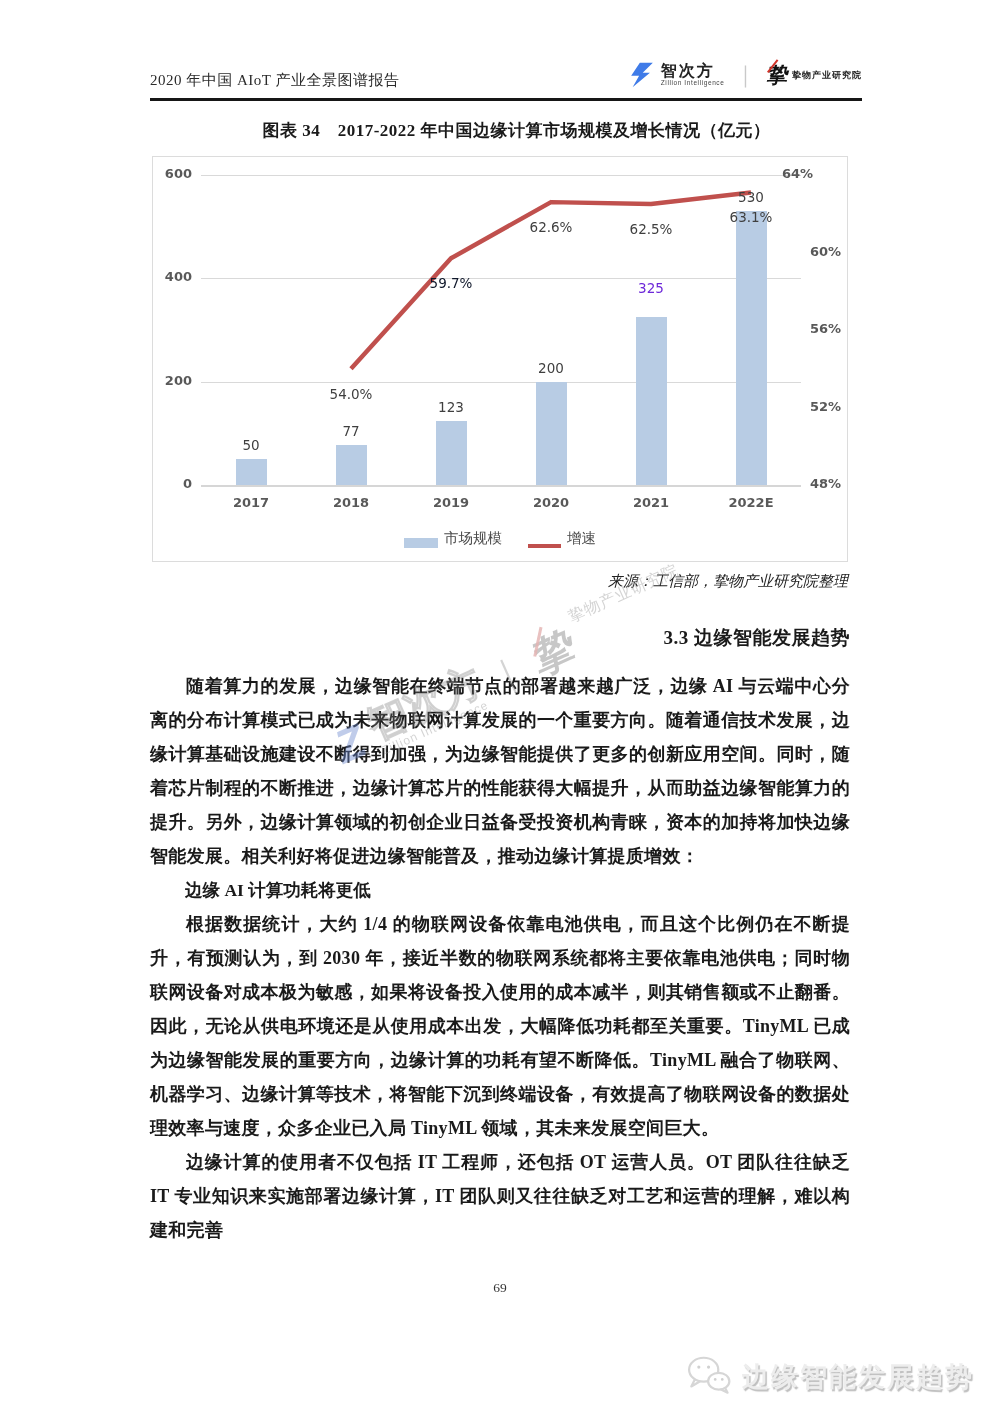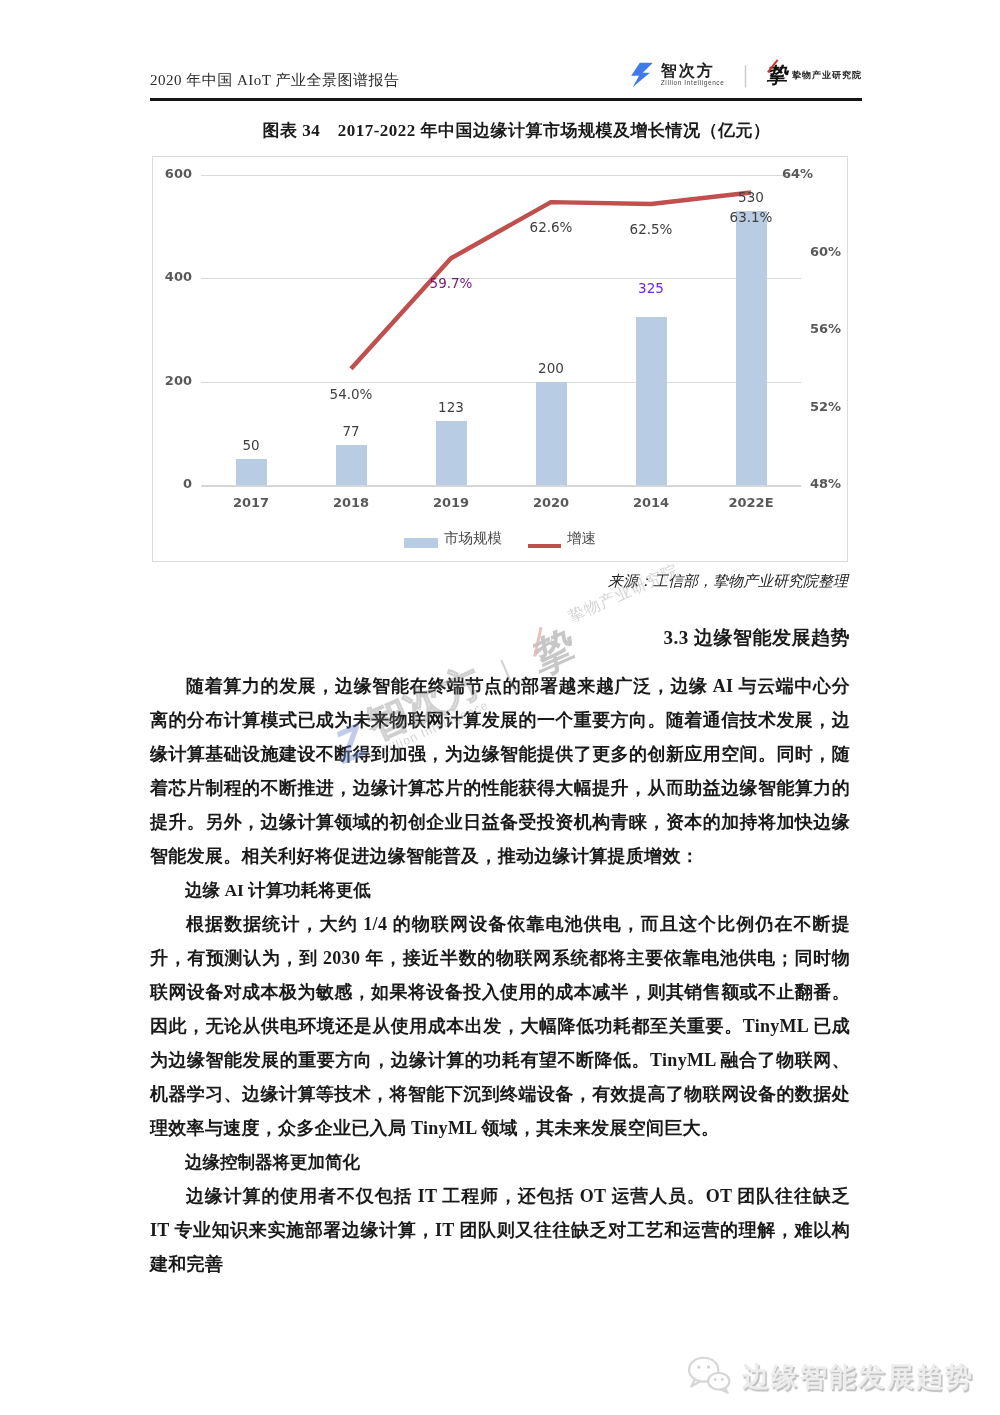--- a/index.html
+++ b/index.html
@@ -120,64 +120,64 @@
         <svg width="696" height="406" style="position: absolute; left: 0px; top: 0px;">
           <polyline points="198,211.75 298,101.31249999999994 398,45.125 498,47.0625 598,35.4375" fill="none" stroke="#C0504D" stroke-width="4.5" stroke-linejoin="round"></polyline>
         </svg>
         <div class="dlabel" style="left: 68px; top: 280.167px; width: 60px; color: rgb(63, 63, 63);">50</div>
         <div class="dlabel" style="left: 168px; top: 266.217px; width: 60px; color: rgb(63, 63, 63);">77</div>
         <div class="dlabel" style="left: 268px; top: 242.45px; width: 60px; color: rgb(63, 63, 63);">123</div>
         <div class="dlabel" style="left: 368px; top: 202.667px; width: 60px; color: rgb(63, 63, 63);">200</div>
         <div class="dlabel" style="left: 468px; top: 123px; width: 60px; color: #6d28d9;">325</div>
         <div class="dlabel" style="left: 568px; top: 32.1667px; width: 60px; color: rgb(63, 63, 63);">530</div>
         <div class="dlabel" style="left: 163px; top: 228.75px; width: 70px; color: rgb(63, 63, 63);">54.0%</div>
-        <div class="dlabel" style="left: 263px; top: 118.312px; width: 70px; color: #701a75;">59.7%</div>
+        <div class="dlabel" style="left: 263px; top: 118.312px; width: 70px; color: #0f172a;">59.7%</div>
         <div class="dlabel" style="left: 363px; top: 62.125px; width: 70px; color: rgb(63, 63, 63);">62.6%</div>
         <div class="dlabel" style="left: 463px; top: 64.0625px; width: 70px; color: rgb(63, 63, 63);">62.5%</div>
         <div class="dlabel" style="left: 563px; top: 52.4375px; width: 70px; color: rgb(63, 63, 63);">63.1%</div>
         <div class="xtick" style="left: 63px; top: 338px; width: 70px;">2017</div>
         <div class="xtick" style="left: 163px; top: 338px; width: 70px;">2018</div>
         <div class="xtick" style="left: 263px; top: 338px; width: 70px;">2019</div>
         <div class="xtick" style="left: 363px; top: 338px; width: 70px;">2020</div>
-        <div class="xtick" style="left: 463px; top: 338px; width: 70px;">2014</div>
+        <div class="xtick" style="left: 463px; top: 338px; width: 70px;">2021</div>
         <div class="xtick" style="left: 563px; top: 338px; width: 70px;">2022E</div>
       </div>
     <div class="chart-legend">
         <span class="legend-item">
           <span class="swatch-bar" style="background: rgb(184, 204, 228);"></span>
           <span>市场规模</span>
         </span>
         <span class="legend-item">
           <span class="swatch-line" style="background: rgb(192, 80, 77);"></span>
           <span>增速</span>
         </span>
       </div>
   </div>
   <div class="chart-source">来源：工信部，挚物产业研究院整理</div>
 
   <div class="content">
     <div class="section-heading">3.3 边缘智能发展趋势</div>
     <p class="para">随着算力的发展，边缘智能在终端节点的部署越来越广泛，边缘 AI 与云端中心分离的分布计算模式已成为未来物联网计算发展的一个重要方向。随着通信技术发展，边缘计算基础设施建设不断得到加强，为边缘智能提供了更多的创新应用空间。同时，随着芯片制程的不断推进，边缘计算芯片的性能获得大幅提升，从而助益边缘智能算力的提升。另外，边缘计算领域的初创企业日益备受投资机构青睐，资本的加持将加快边缘智能发展。相关利好将促进边缘智能普及，推动边缘计算提质增效：</p>
     <p class="subhead">边缘 AI 计算功耗将更低</p>
     <p class="para">根据数据统计，大约 1/4 的物联网设备依靠电池供电，而且这个比例仍在不断提升，有预测认为，到 2030 年，接近半数的物联网系统都将主要依靠电池供电；同时物联网设备对成本极为敏感，如果将设备投入使用的成本减半，则其销售额或不止翻番。因此，无论从供电环境还是从使用成本出发，大幅降低功耗都至关重要。TinyML 已成为边缘智能发展的重要方向，边缘计算的功耗有望不断降低。TinyML 融合了物联网、机器学习、边缘计算等技术，将智能下沉到终端设备，有效提高了物联网设备的数据处理效率与速度，众多企业已入局 TinyML 领域，其未来发展空间巨大。</p>
-    <p class="subhead">边缘控制器将更加简化</p>
     <p class="para">边缘计算的使用者不仅包括 IT 工程师，还包括 OT 运营人员。OT 团队往往缺乏 IT 专业知识来实施部署边缘计算，IT 团队则又往往缺乏对工艺和运营的理解，难以构建和完善</p>
   </div>
 
   <div class="watermark">
     <span class="wm-zglyph">Z</span>
     <span class="wm-stack">
       <div class="wm-main">智次方</div>
       <div class="wm-sub">Zillion Intelligence</div>
     </span>
     <span class="wm-div">｜</span>
     <span class="wm-zhi">挚</span>
     <span class="wm-inst">挚物产业研究院</span>
   </div>
 
+  <div class="page-number">69</div>
   <div class="brand-footer">
     <span>
       <svg width="46" height="40" viewBox="0 0 52 44">
         <ellipse cx="20" cy="16" rx="16.5" ry="13.5" fill="none" stroke="#d6d6d6" stroke-width="2.5"></ellipse>
         <path d="M10 27 L6 35 L16 29" fill="none" stroke="#d6d6d6" stroke-width="2.5" stroke-linejoin="round"></path>
         <ellipse cx="37" cy="29" rx="12" ry="9.5" fill="#ffffff" stroke="#d6d6d6" stroke-width="2.5"></ellipse>
         <path d="M44 36 L47 42 L39 38" fill="none" stroke="#d6d6d6" stroke-width="2.5" stroke-linejoin="round"></path>
         <circle cx="14.5" cy="13" r="1.8" fill="#d0d0d0"></circle>
         <circle cx="25.5" cy="13" r="1.8" fill="#d0d0d0"></circle>
         <circle cx="33" cy="27" r="1.5" fill="#d0d0d0"></circle>

